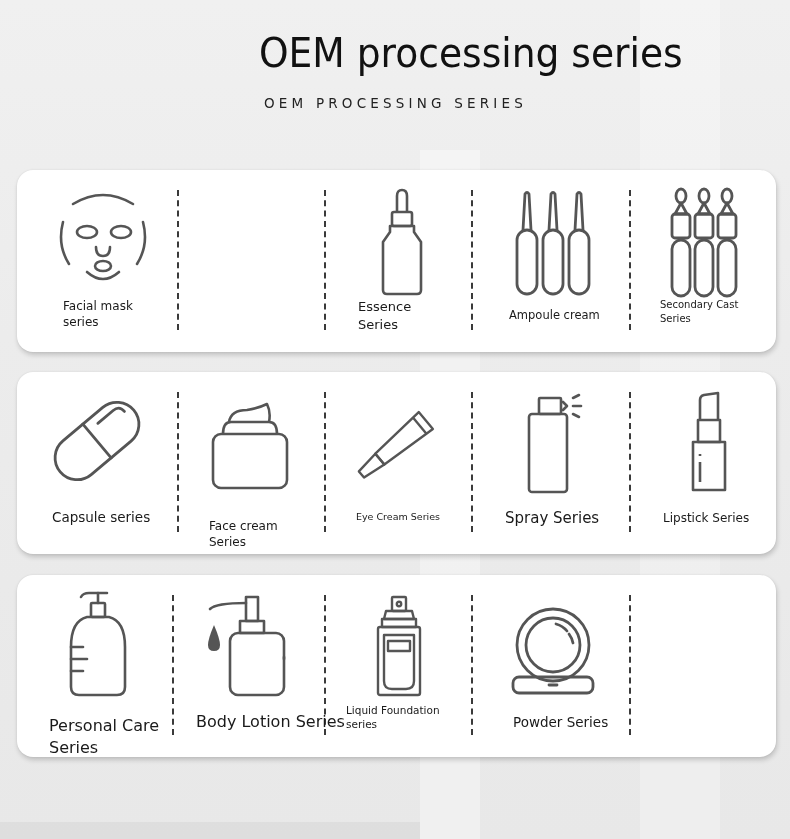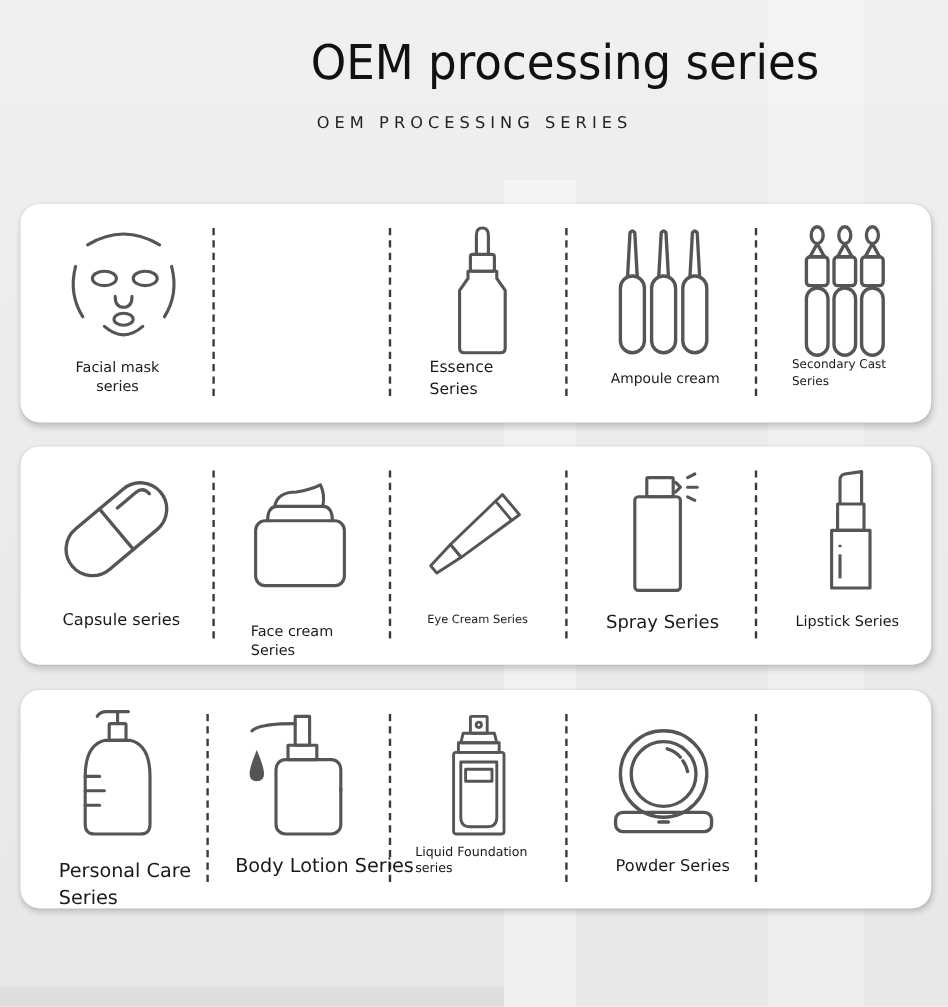--- a/index.html
+++ b/index.html
@@ -46,21 +46,21 @@
 
 <div class="title">OEM processing series</div>
 <div class="subtitle">OEM PROCESSING SERIES</div>
 
 <div class="card" style="top:170px;">
   <div class="divider" style="left:160px;"></div>
   <div class="divider" style="left:307px;"></div>
   <div class="divider" style="left:454px;"></div>
   <div class="divider" style="left:612px;"></div>
 
-  <div class="cell" style="left:0;width:160px;text-align:center;">
+  <div class="cell" style="left:0;width:160px;">
     <div class="icon" style="left:38px;top:20px;">
       <svg width="96" height="96" viewBox="0 0 96 96" fill="none" stroke="#555" stroke-width="2.6" stroke-linecap="round">
         <path d="M18 14 Q48 -4 78 14"></path>
         <path d="M8 32 Q2 55 14 74"></path>
         <path d="M88 32 Q94 55 82 74"></path>
         <path d="M32 82 Q48 96 64 82"></path>
         <ellipse cx="32" cy="42" rx="10" ry="6"></ellipse>
         <ellipse cx="66" cy="42" rx="10" ry="6"></ellipse>
         <path d="M41 57 Q41 66 48 66 Q55 66 55 57"></path>
         <ellipse cx="48" cy="76" rx="8" ry="5"></ellipse>

